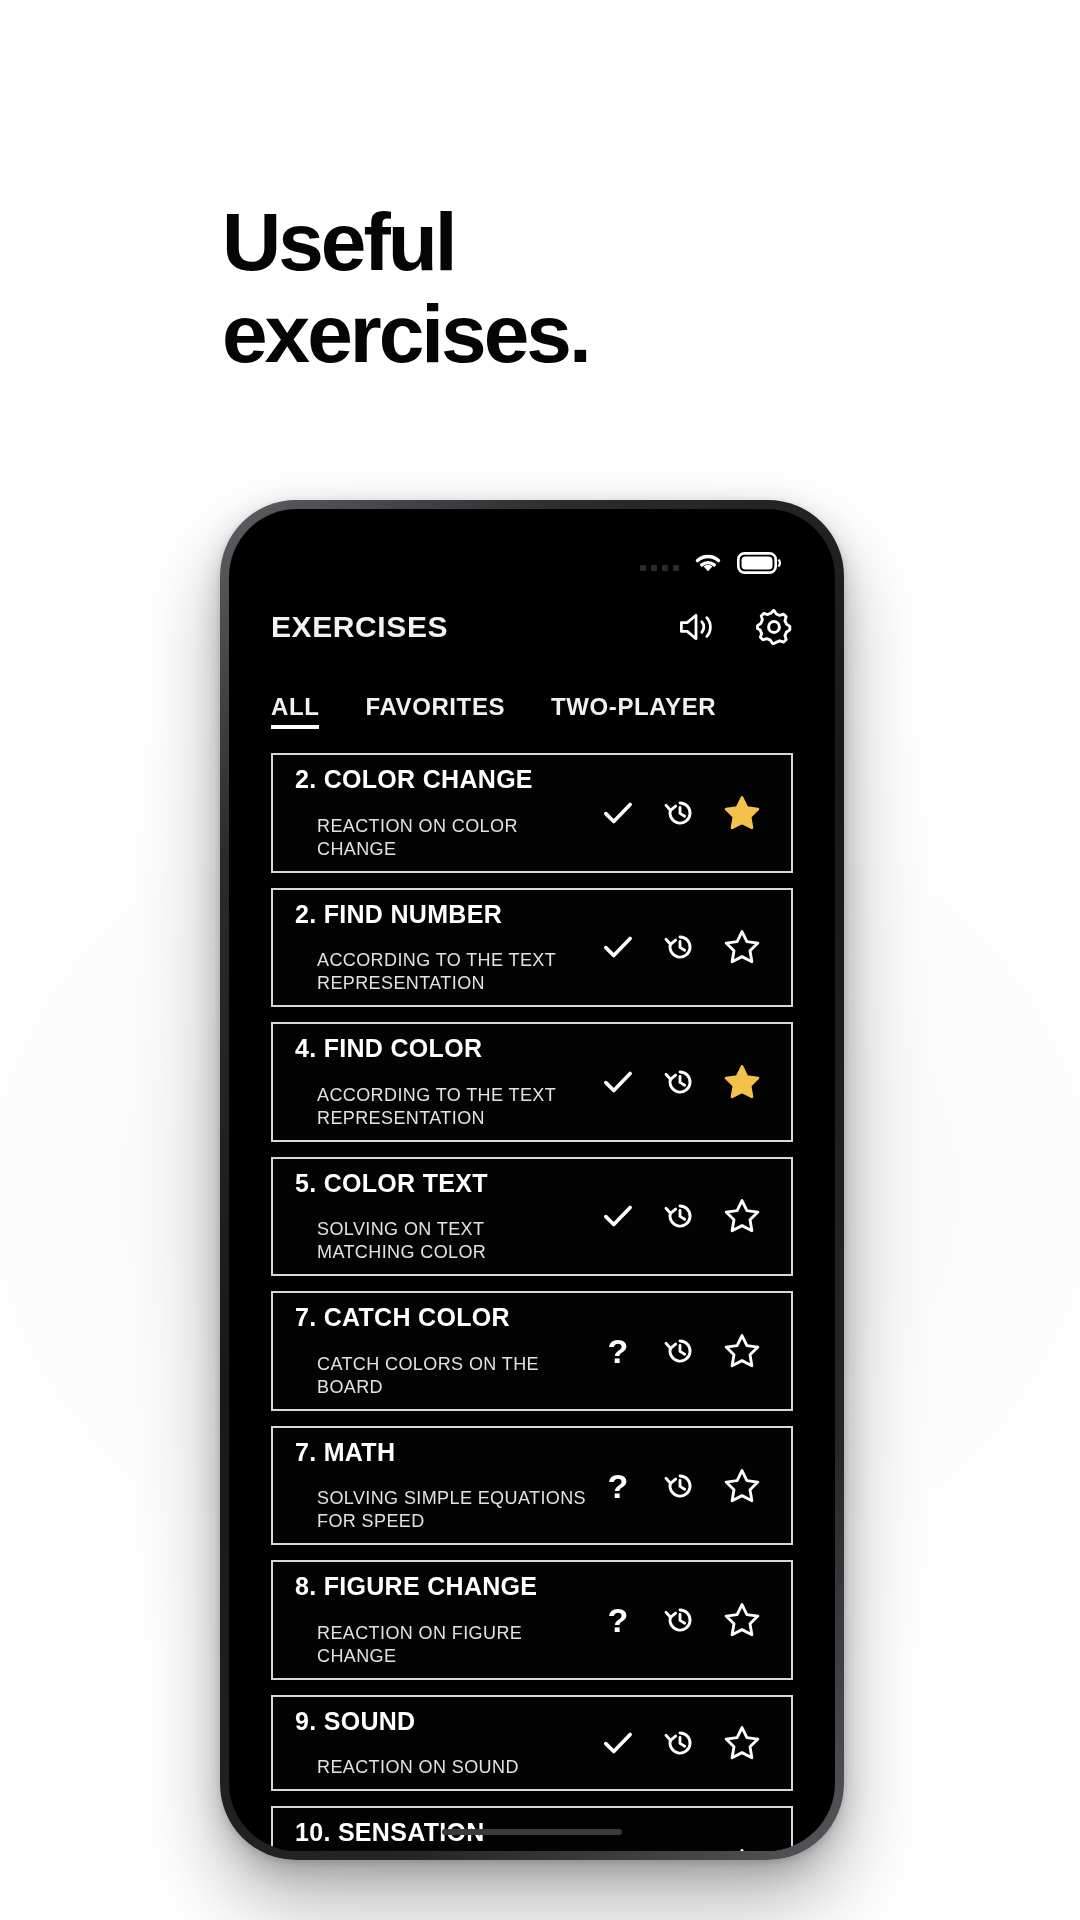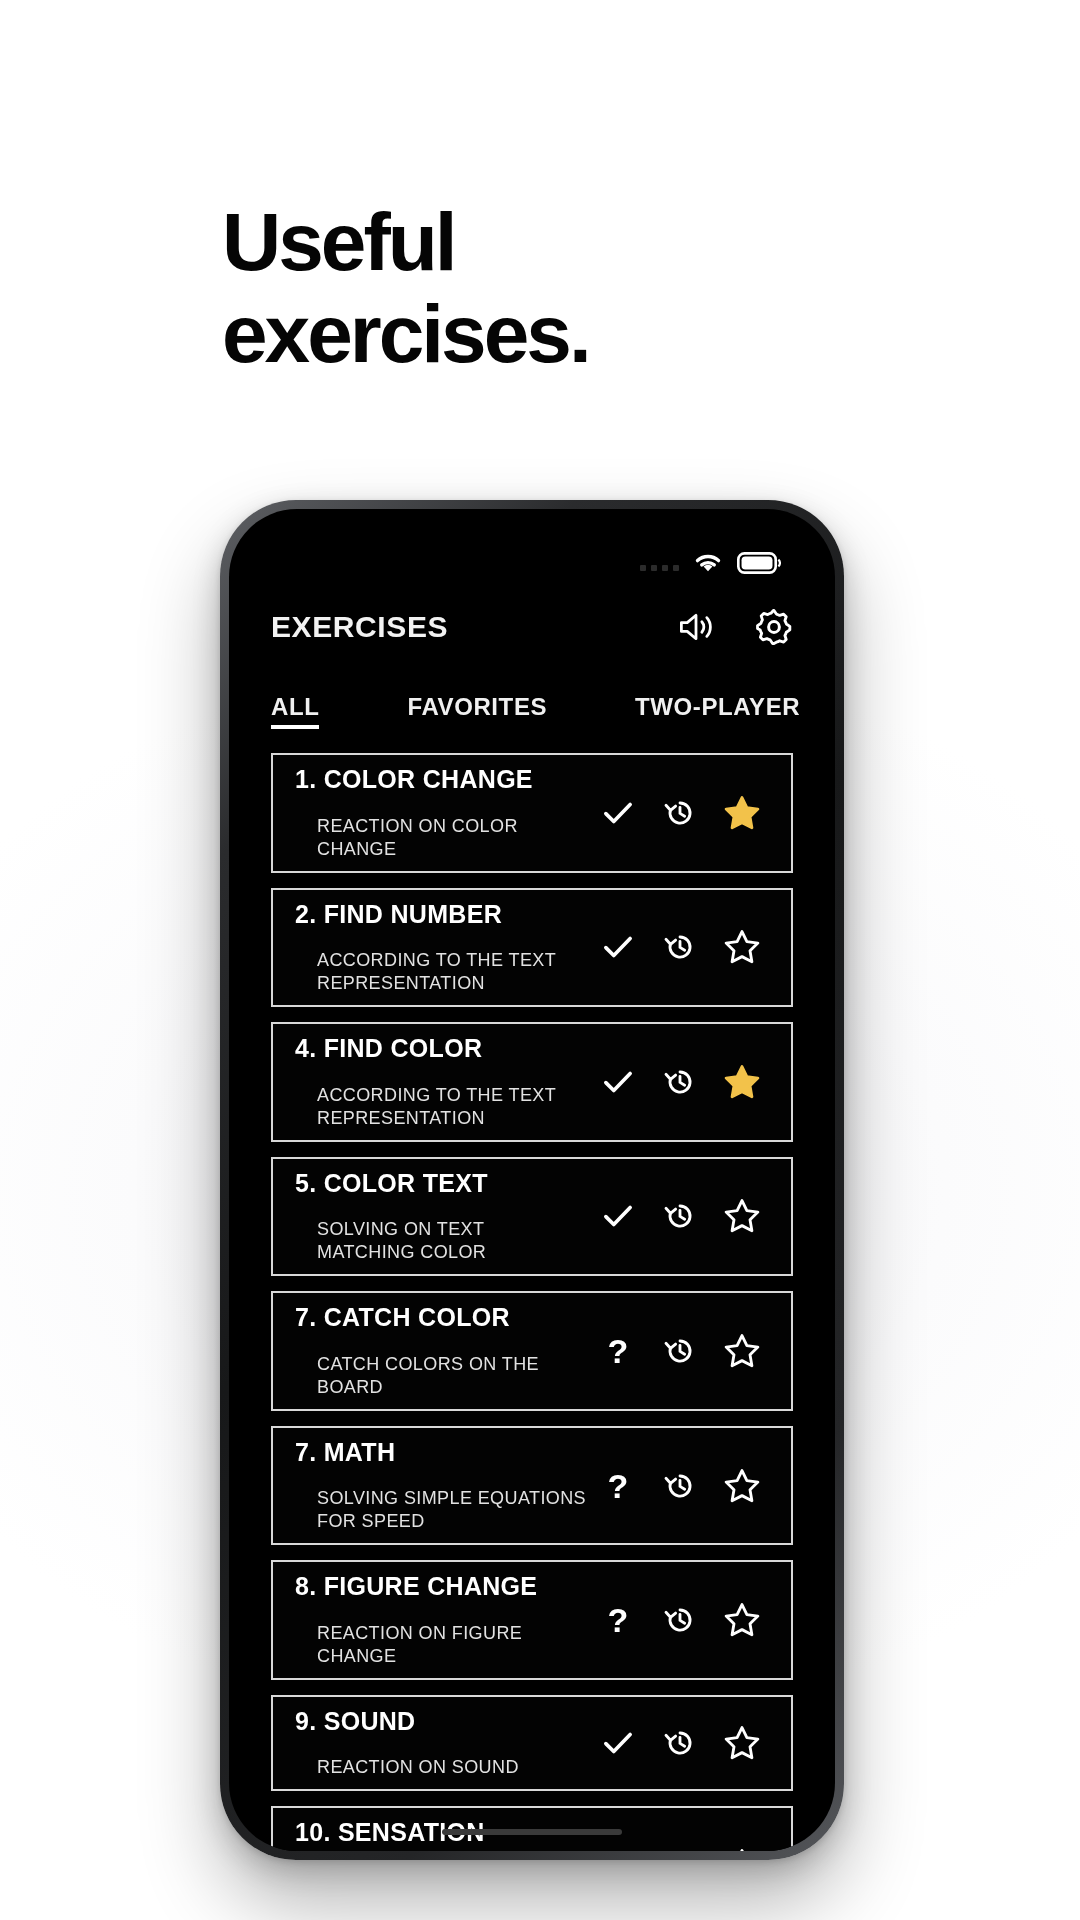--- a/index.html
+++ b/index.html
@@ -96,21 +96,21 @@
     flex: 1;
   }
   .hdr-icons { display: flex; align-items: center; gap: 40px; }
   .hdr-ico { width: 38px; height: 38px; display: block; cursor: pointer; }
 
   
   .tabs {
     display: flex;
     align-items: flex-start;
     padding: 36px 42px 0 42px;
-    gap: 88px;
+    gap: 46px;
   }
   .tab {
     font-size: 24px;
     font-weight: 700;
     letter-spacing: 0.6px;
     color: #f0f0f0;
     padding-bottom: 8px;
     position: relative;
     cursor: pointer;
     white-space: nowrap;
@@ -239,21 +239,21 @@
 
     <div class="tabs">
       <div class="tab active">ALL</div>
       <div class="tab">FAVORITES</div>
       <div class="tab">TWO-PLAYER</div>
     </div>
 
     <div class="list" id="list">
         <div class="row">
           <div class="row-text">
-            <div class="row-title">1. COLOR CHANGE</div>
+            <div class="row-title">2. COLOR CHANGE</div>
             <div class="row-sub">REACTION ON COLOR CHANGE</div>
           </div>
           <div class="row-actions">
             <div class="act">
               <svg viewBox="0 0 28 28" width="34" height="34">
                 <path d="M4 14.5 L10.5 21 L24 7" fill="none" stroke="#ffffff" stroke-width="3" stroke-linecap="round" stroke-linejoin="round"></path>
               </svg>
             </div>
             <div class="act">
               <svg viewBox="0 0 28 28" width="36" height="36">

